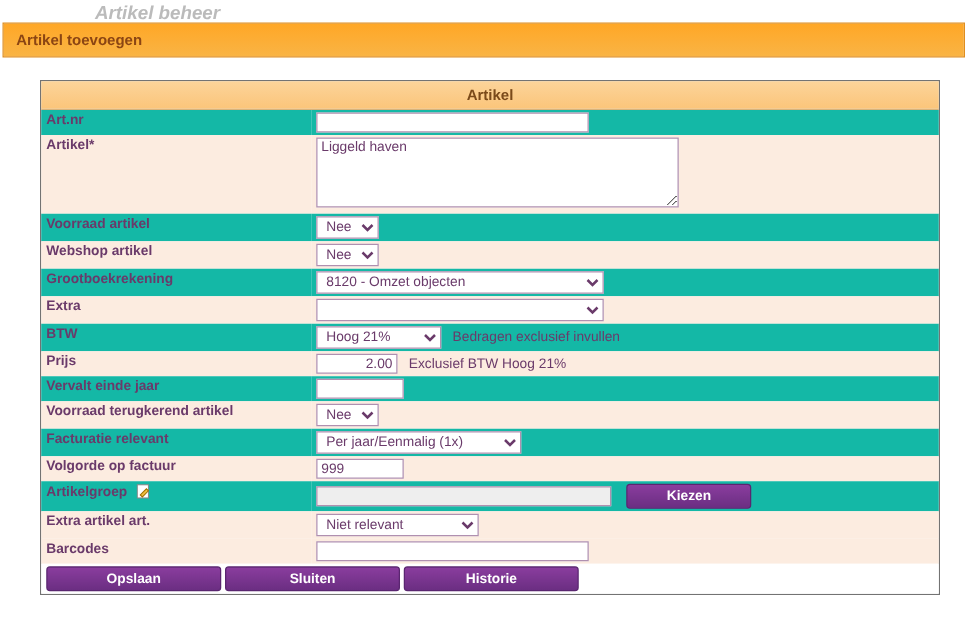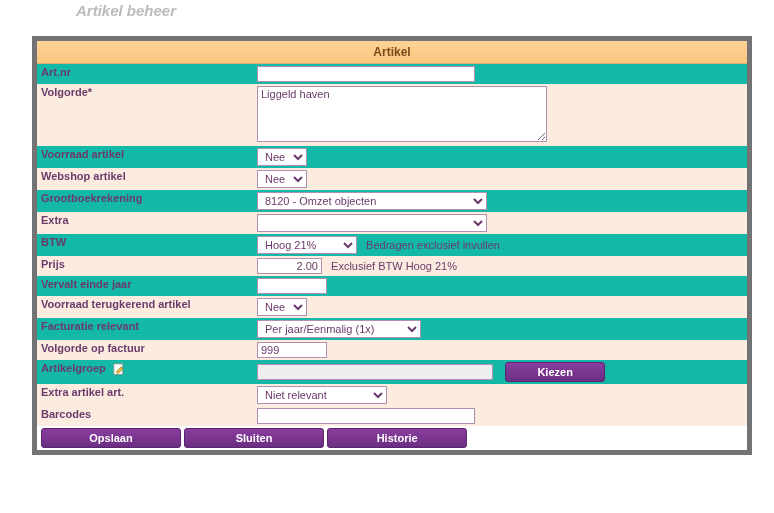--- a/index.html
+++ b/index.html
@@ -29,21 +29,21 @@
     font-weight: bold;
     padding: 6px 10px;
     border: 1px solid #e08e1e;
     font-size: 12px;
     margin: 0 2px;
   }
   .panel-wrap {
     padding: 18px 22px 10px 32px;
   }
   .panel {
-    border: 5px solid #737373;
+    border: 1px solid #737373;
     background: #fff;
   }
   .panel-hd {
     background: linear-gradient(#fcd49a, #fbc57a);
     color: #7a4a1a;
     font-weight: bold;
     text-align: center;
     padding: 4px 0;
     border-bottom: 1px solid #d9b37a;
     font-size: 12px;
@@ -125,33 +125,34 @@
     vertical-align: middle; margin-left:4px;
   }
   .edit-icon svg { width:13px; height:13px; }
   .gap { display:inline-block; width:6px; }
 </style>
 </head>
 <body>
 
 <div class="outer">
   <div class="faded">Artikel beheer</div>
+  <div class="titlebar">Artikel toevoegen</div>
 
   <div class="panel-wrap">
     <div class="panel">
       <div class="panel-hd">Artikel</div>
 
       <table class="form">
         <tbody>
             <tr class="plain">
           <td class="label">Art.nr</td>
           <td class="field"><input type="text" class="w1" value="" style=""></td>
         </tr>
         <tr class="alt">
-          <td class="label">Volgorde*</td>
+          <td class="label">Artikel*</td>
           <td class="field"><textarea style="">Liggeld haven</textarea></td>
         </tr>
         <tr class="plain">
           <td class="label">Voorraad artikel</td>
           <td class="field"><select class="sel-s"><option>Nee</option></select></td>
         </tr>
         <tr class="alt">
           <td class="label">Webshop artikel</td>
           <td class="field"><select class="sel-s"><option>Nee</option></select></td>
         </tr>

